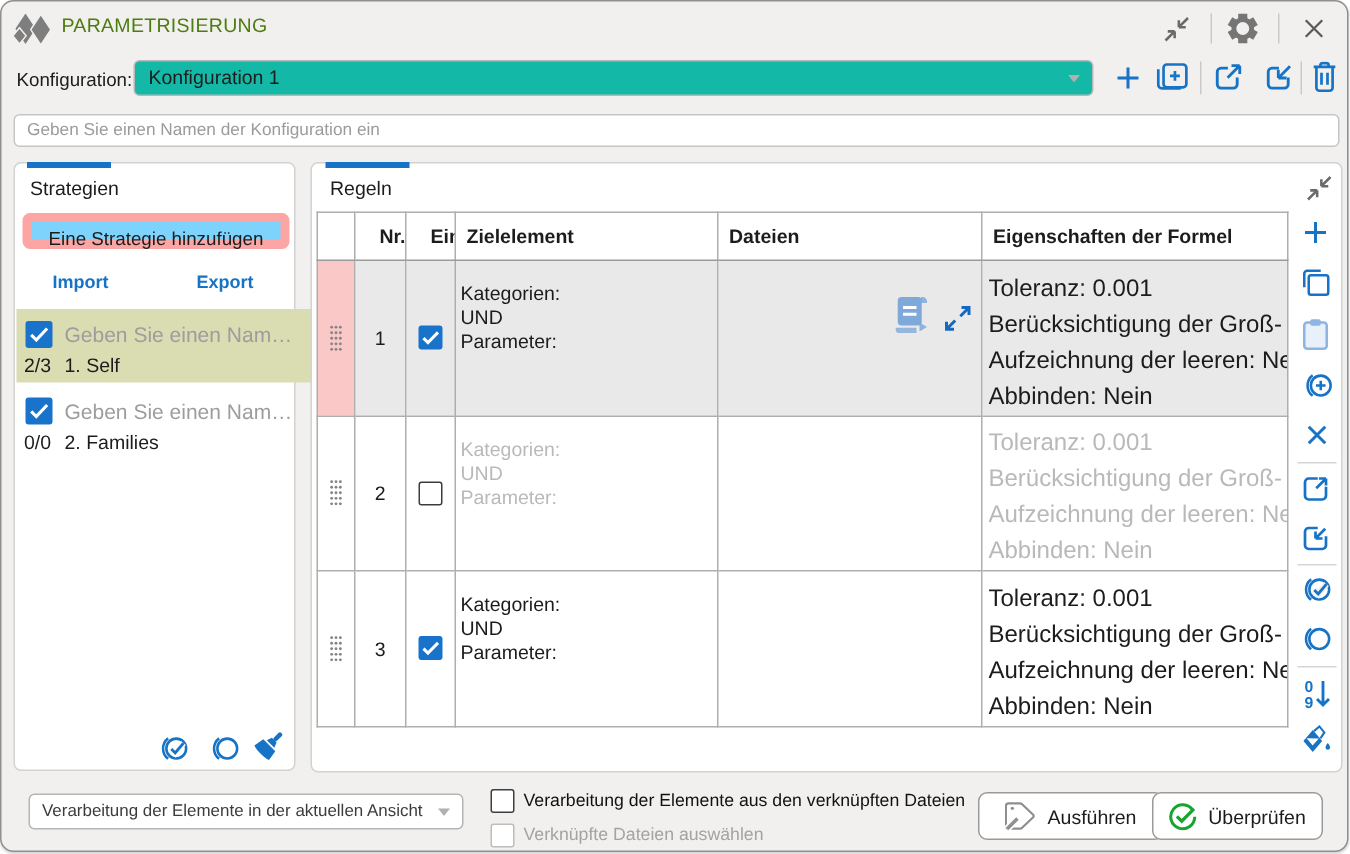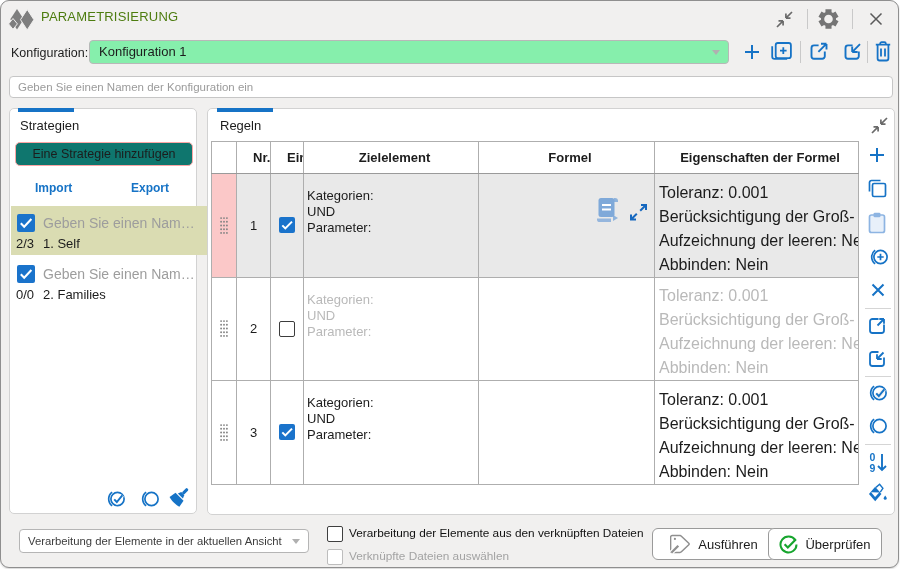--- a/index.html
+++ b/index.html
@@ -4,42 +4,42 @@
 <style>
 *{margin:0;padding:0;box-sizing:border-box}
 html,body{width:900px;height:569px;background:#fff;font-family:"Liberation Sans",sans-serif;overflow:hidden}
 .win{position:absolute;left:0;top:0;width:899px;height:568px;background:#f1f0ef;border:1px solid #8f8f8f;border-radius:9px;overflow:hidden;box-shadow:0 1px 2px rgba(0,0,0,.18)}
 .abs{position:absolute}
 
 .title{position:absolute;left:40px;top:8px;font-size:13px;color:#4d7c0f;letter-spacing:.2px}
 .tsep{position:absolute;top:8px;width:1px;height:20px;background:#c9c9c9}
 
 .cfglbl{position:absolute;left:10px;top:45px;font-size:12.5px;color:#1c1c1c}
-.combo{position:absolute;left:88px;top:39px;width:640px;height:24px;background:#86efac;border:1px solid #b8b8b8;border-radius:4px;font-size:13px;color:#1c1c1c;line-height:22px;padding-left:9px}
+.combo{position:absolute;left:88px;top:39px;width:640px;height:24px;background:#14b8a6;border:1px solid #b8b8b8;border-radius:4px;font-size:13px;color:#1c1c1c;line-height:22px;padding-left:9px}
 .combo .arr{position:absolute;right:8px;top:9px;width:0;height:0;border-left:4px solid transparent;border-right:4px solid transparent;border-top:5px solid #b0b0b0}
 .nameinput{position:absolute;left:8px;top:75px;width:884px;height:22px;background:#fff;border:1px solid #c6c6c6;border-radius:4px;font-size:11.5px;color:#9b9b9b;line-height:20px;padding-left:8px}
 
 .panel{position:absolute;background:#fff;border:1px solid #d2d2d2;border-radius:5px}
 .lpanel{left:8px;top:107px;width:188px;height:406px}
 .rpanel{left:206px;top:107px;width:688px;height:407px}
 .bluebar{position:absolute;top:-1px;left:8px;width:56px;height:4px;background:#1673c6}
 .phead{position:absolute;left:10px;top:9px;font-size:13px;color:#1c1c1c}
 
-.addbtn{position:absolute;left:5px;top:33px;width:178px;height:24px;border:1px solid #fca5a5;border-radius:5px;background:#0f766e;font-size:12.5px;color:#1c1c1c;text-align:center;line-height:22px}
+.addbtn{position:absolute;left:5px;top:33px;width:178px;height:24px;border:6px solid #fca5a5;border-radius:5px;background:#7dd3fc;font-size:12.5px;color:#1c1c1c;text-align:center;line-height:22px}
 .implink{position:absolute;top:72px;font-size:12px;font-weight:bold;color:#1673c6}
 .sitem{position:absolute;left:1px;width:204px;height:49px}
 .sitem.sel{background:#dadcb2}
 .cb18{position:absolute;width:18px;height:18px;border-radius:2px;background:#1a73cb}
 .sname{position:absolute;left:32px;font-size:14px;color:#9d9d9d;white-space:nowrap}
 .sline2{position:absolute;font-size:13px;color:#1c1c1c}
 
 table.rules{position:absolute;left:3px;top:32px;border-collapse:collapse;table-layout:fixed;width:648px}
 table.rules{border:1px solid #9a9a9a}
 table.rules td,table.rules th{border:1px solid #aeaeae;overflow:hidden;vertical-align:middle;padding:0}
-table.rules th{font-size:13px;color:#1c1c1c;font-weight:bold;height:32px;background:#fff;text-align:center;padding-left:7px;border-bottom-color:#9a9a9a}
+table.rules th{font-size:13px;color:#1c1c1c;font-weight:bold;height:32px;background:#fff;text-align:left;padding-left:7px;border-bottom-color:#9a9a9a}
 table.rules th.c{text-align:center;padding-left:16px}
 table.rules tr.row{height:70px}
 table.rules td.zcell{font-size:13px;line-height:16px;padding:14px 0 0 3px;color:#1c1c1c;vertical-align:top}
 table.rules td.ecell{font-size:16px;line-height:24px;padding:6.5px 0 0 4px;color:#1c1c1c;vertical-align:top}
 .eclip{width:199px;overflow:hidden;white-space:nowrap}
 table.rules tr.gray td.zcell,table.rules tr.gray td.ecell{color:#b9b9b9}
 tr.selrow td{background:#e9e9e9}
 tr.selrow td.dragcell{background:#fbc8c8}
 .nrcell{font-size:13px;color:#1c1c1c;text-align:center}
 .cb16{width:16px;height:16px;border-radius:2px;background:#1a73cb;margin:0 auto}
@@ -163,21 +163,21 @@
           <col style="width:175px">
           <col style="width:176px">
           <col style="width:204px">
         </colgroup>
       <tbody>
           <tr>
             <th></th>
             <th class="c">Nr.</th>
             <th class="c">Ein</th>
             <th>Zielelement</th>
-            <th>Formel</th>
+            <th>Dateien</th>
             <th>Eigenschaften der Formel</th>
           </tr>
       <tr class="row selrow">
         <td class="dragcell">
               <svg width="8" height="17" viewBox="0 0 8 17" style="display:block;margin:0 auto">
                 <circle cx="1.1" cy="1.1" r=".95" fill="#848484"></circle>
                 <circle cx="4.0" cy="1.1" r=".95" fill="#848484"></circle>
                 <circle cx="6.9" cy="1.1" r=".95" fill="#848484"></circle>
                 <circle cx="1.1" cy="4.800000000000001" r=".95" fill="#848484"></circle>
                 <circle cx="4.0" cy="4.800000000000001" r=".95" fill="#848484"></circle>

